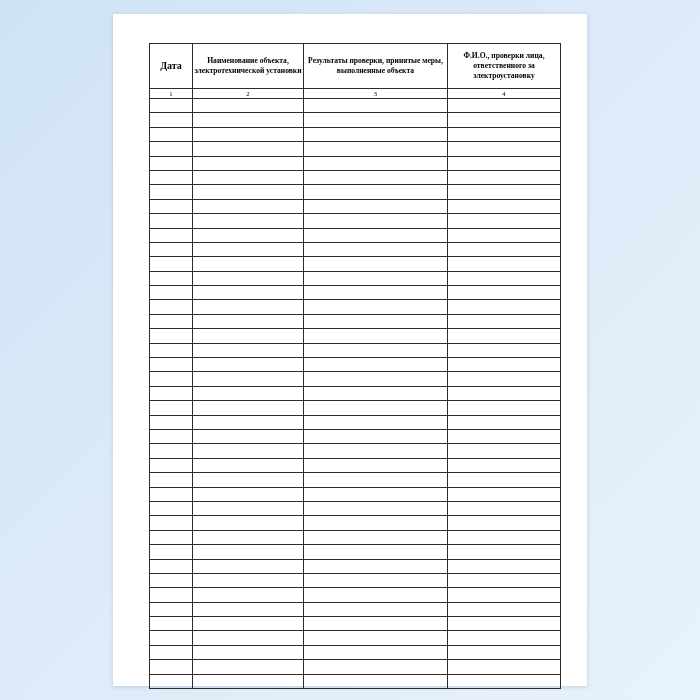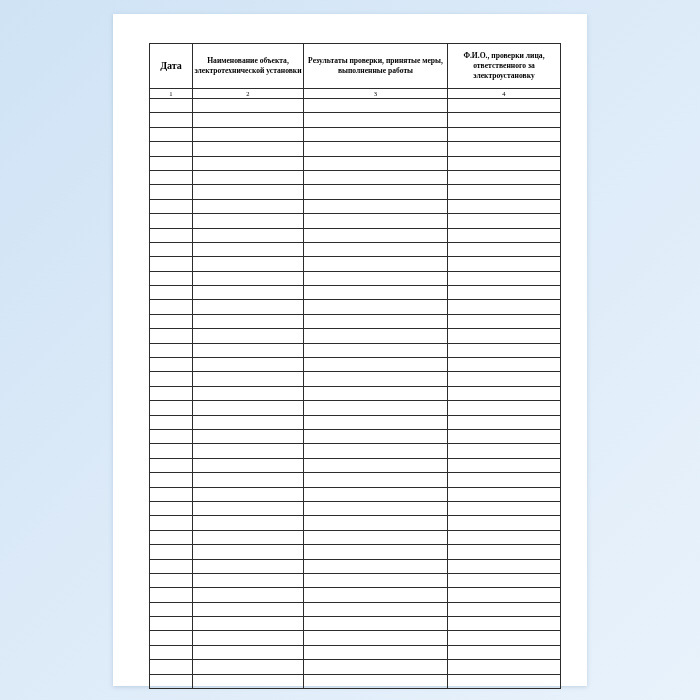--- a/index.html
+++ b/index.html
@@ -85,21 +85,21 @@
         <colgroup>
           <col class="col-date">
           <col class="col-obj">
           <col class="col-res">
           <col class="col-fio">
         </colgroup>
         <thead>
           <tr>
             <th class="head-cell date">Дата</th>
             <th class="head-cell">Наименование объекта, электротехнической установки</th>
-            <th class="head-cell">Результаты проверки, принятые меры, выполненные работы</th>
+            <th class="head-cell">Результаты проверки, принятые меры, выполненные объекта</th>
             <th class="head-cell">Ф.И.О., проверки лица, ответственного за электроустановку</th>
           </tr>
           <tr class="numrow">
             <td>1</td>
             <td>2</td>
             <td>3</td>
             <td>4</td>
           </tr>
         </thead>
         <tbody id="journal-body">

